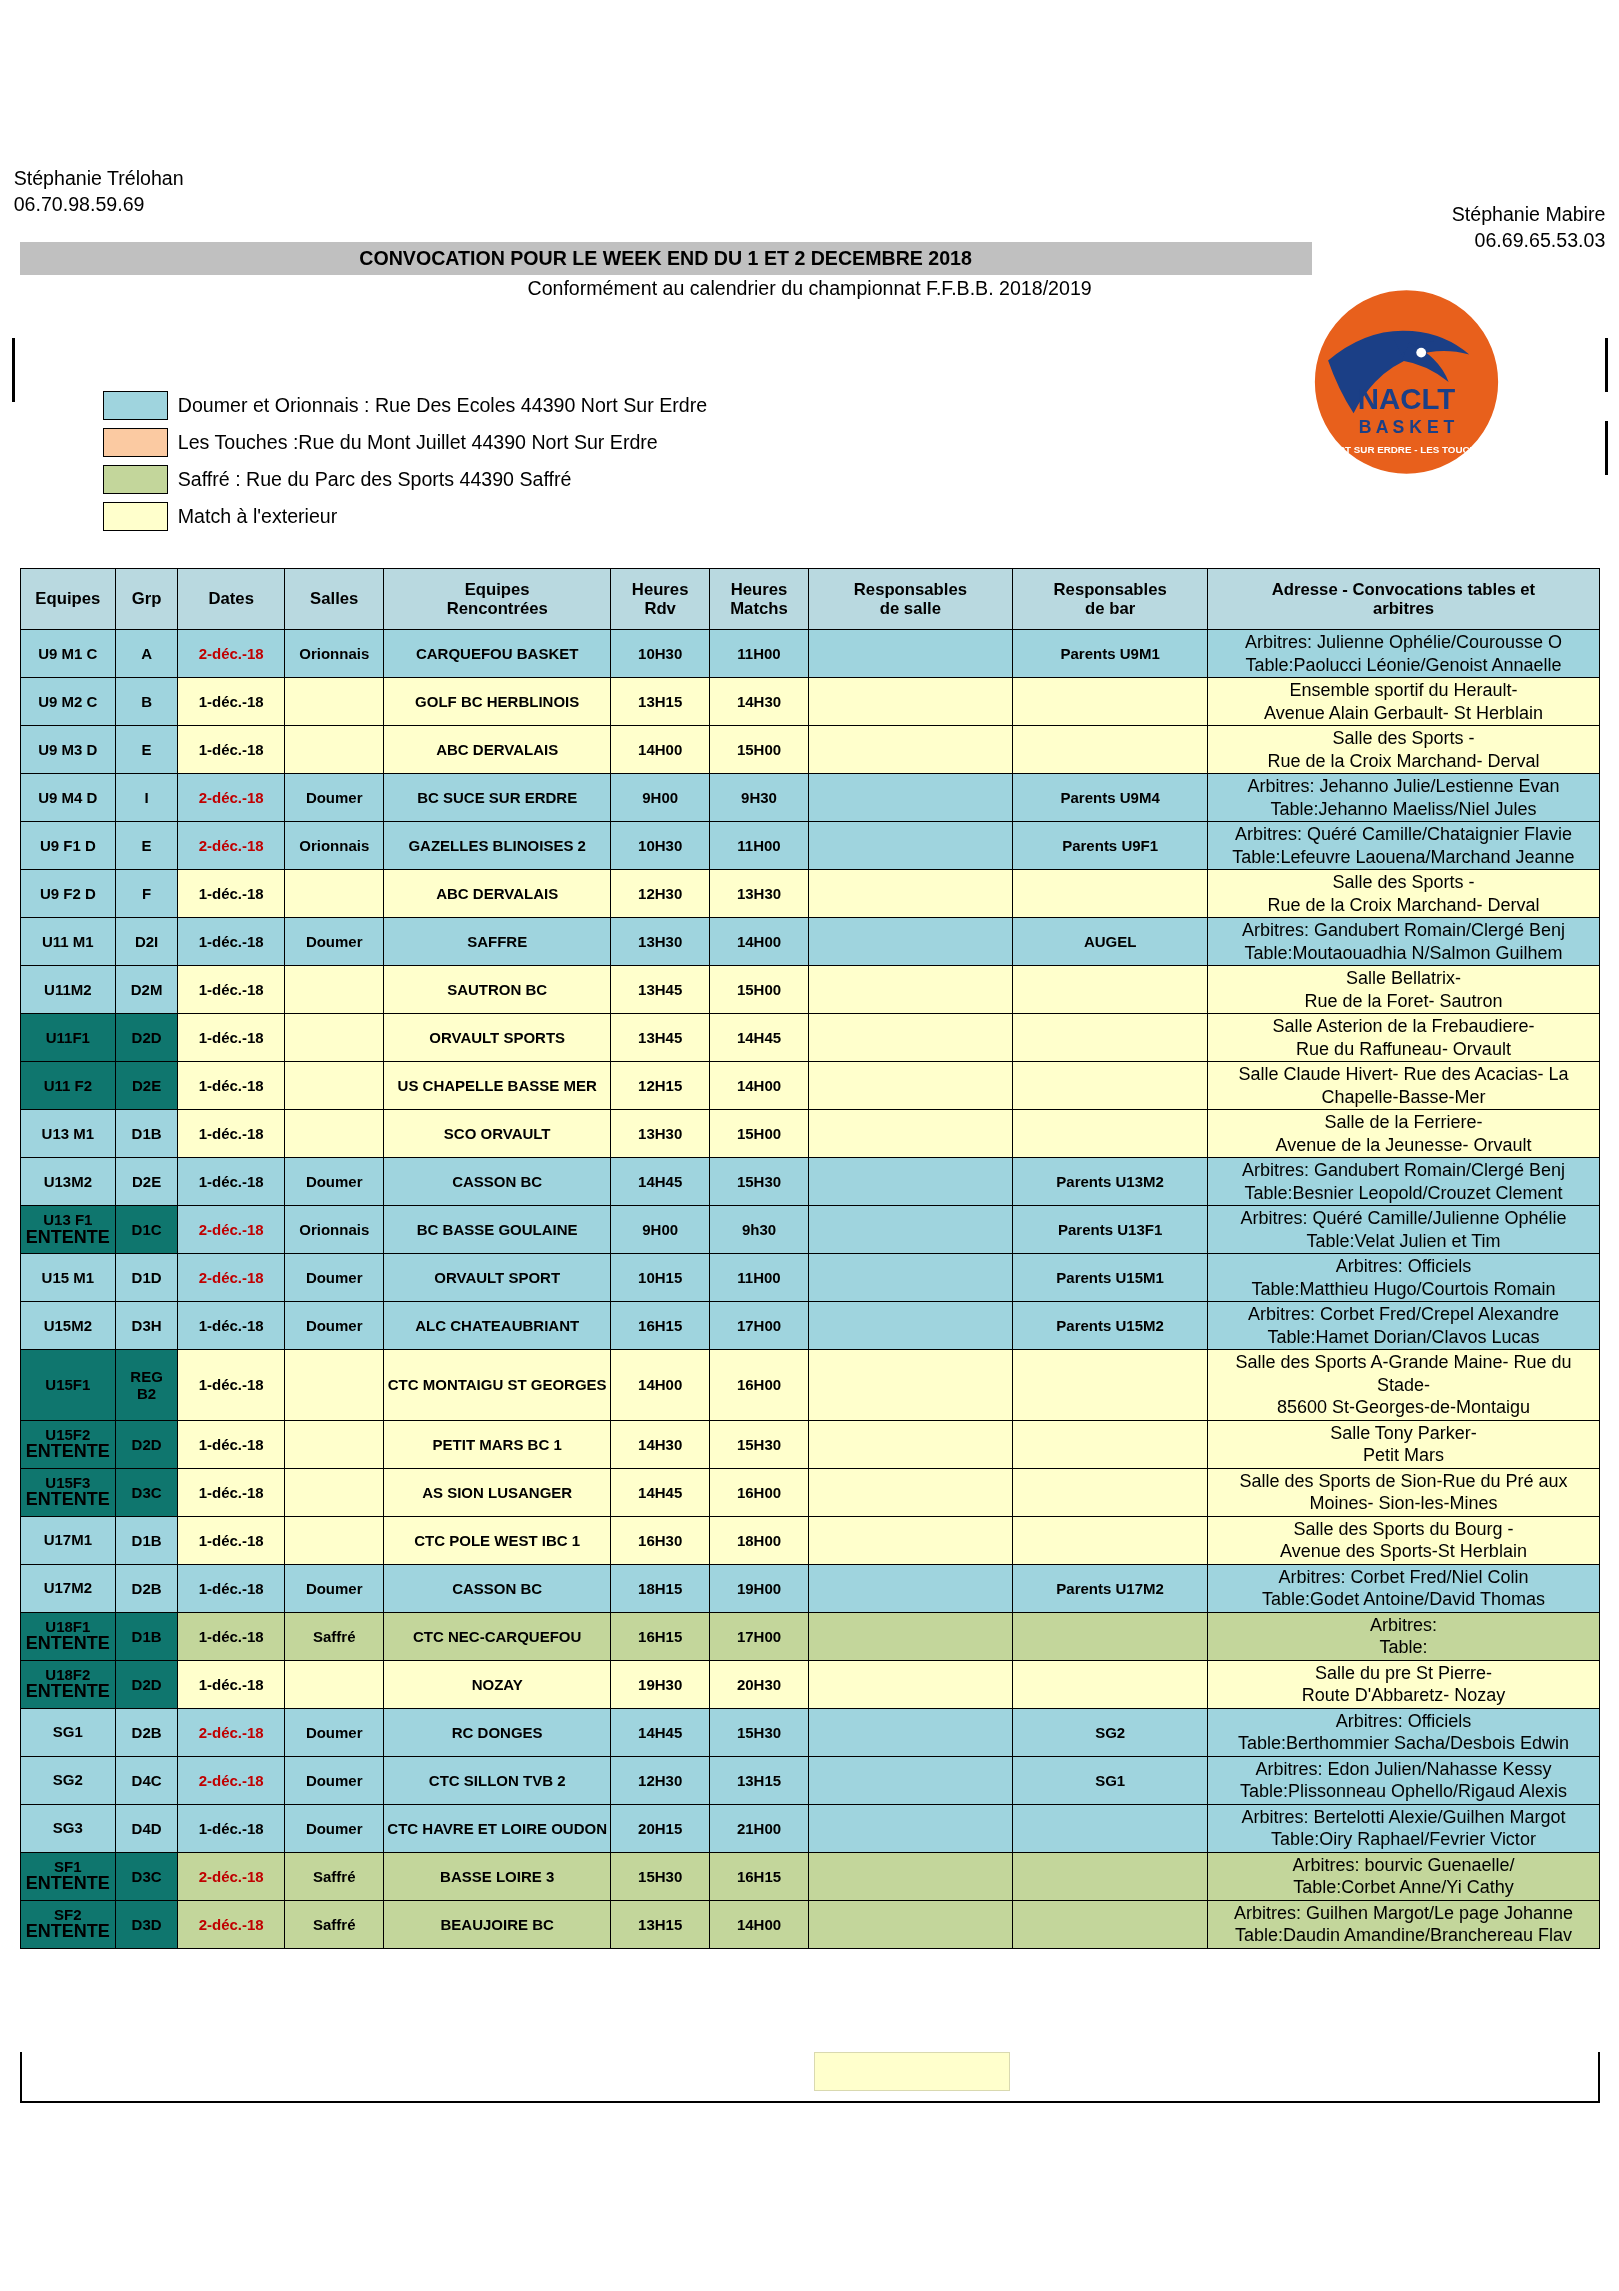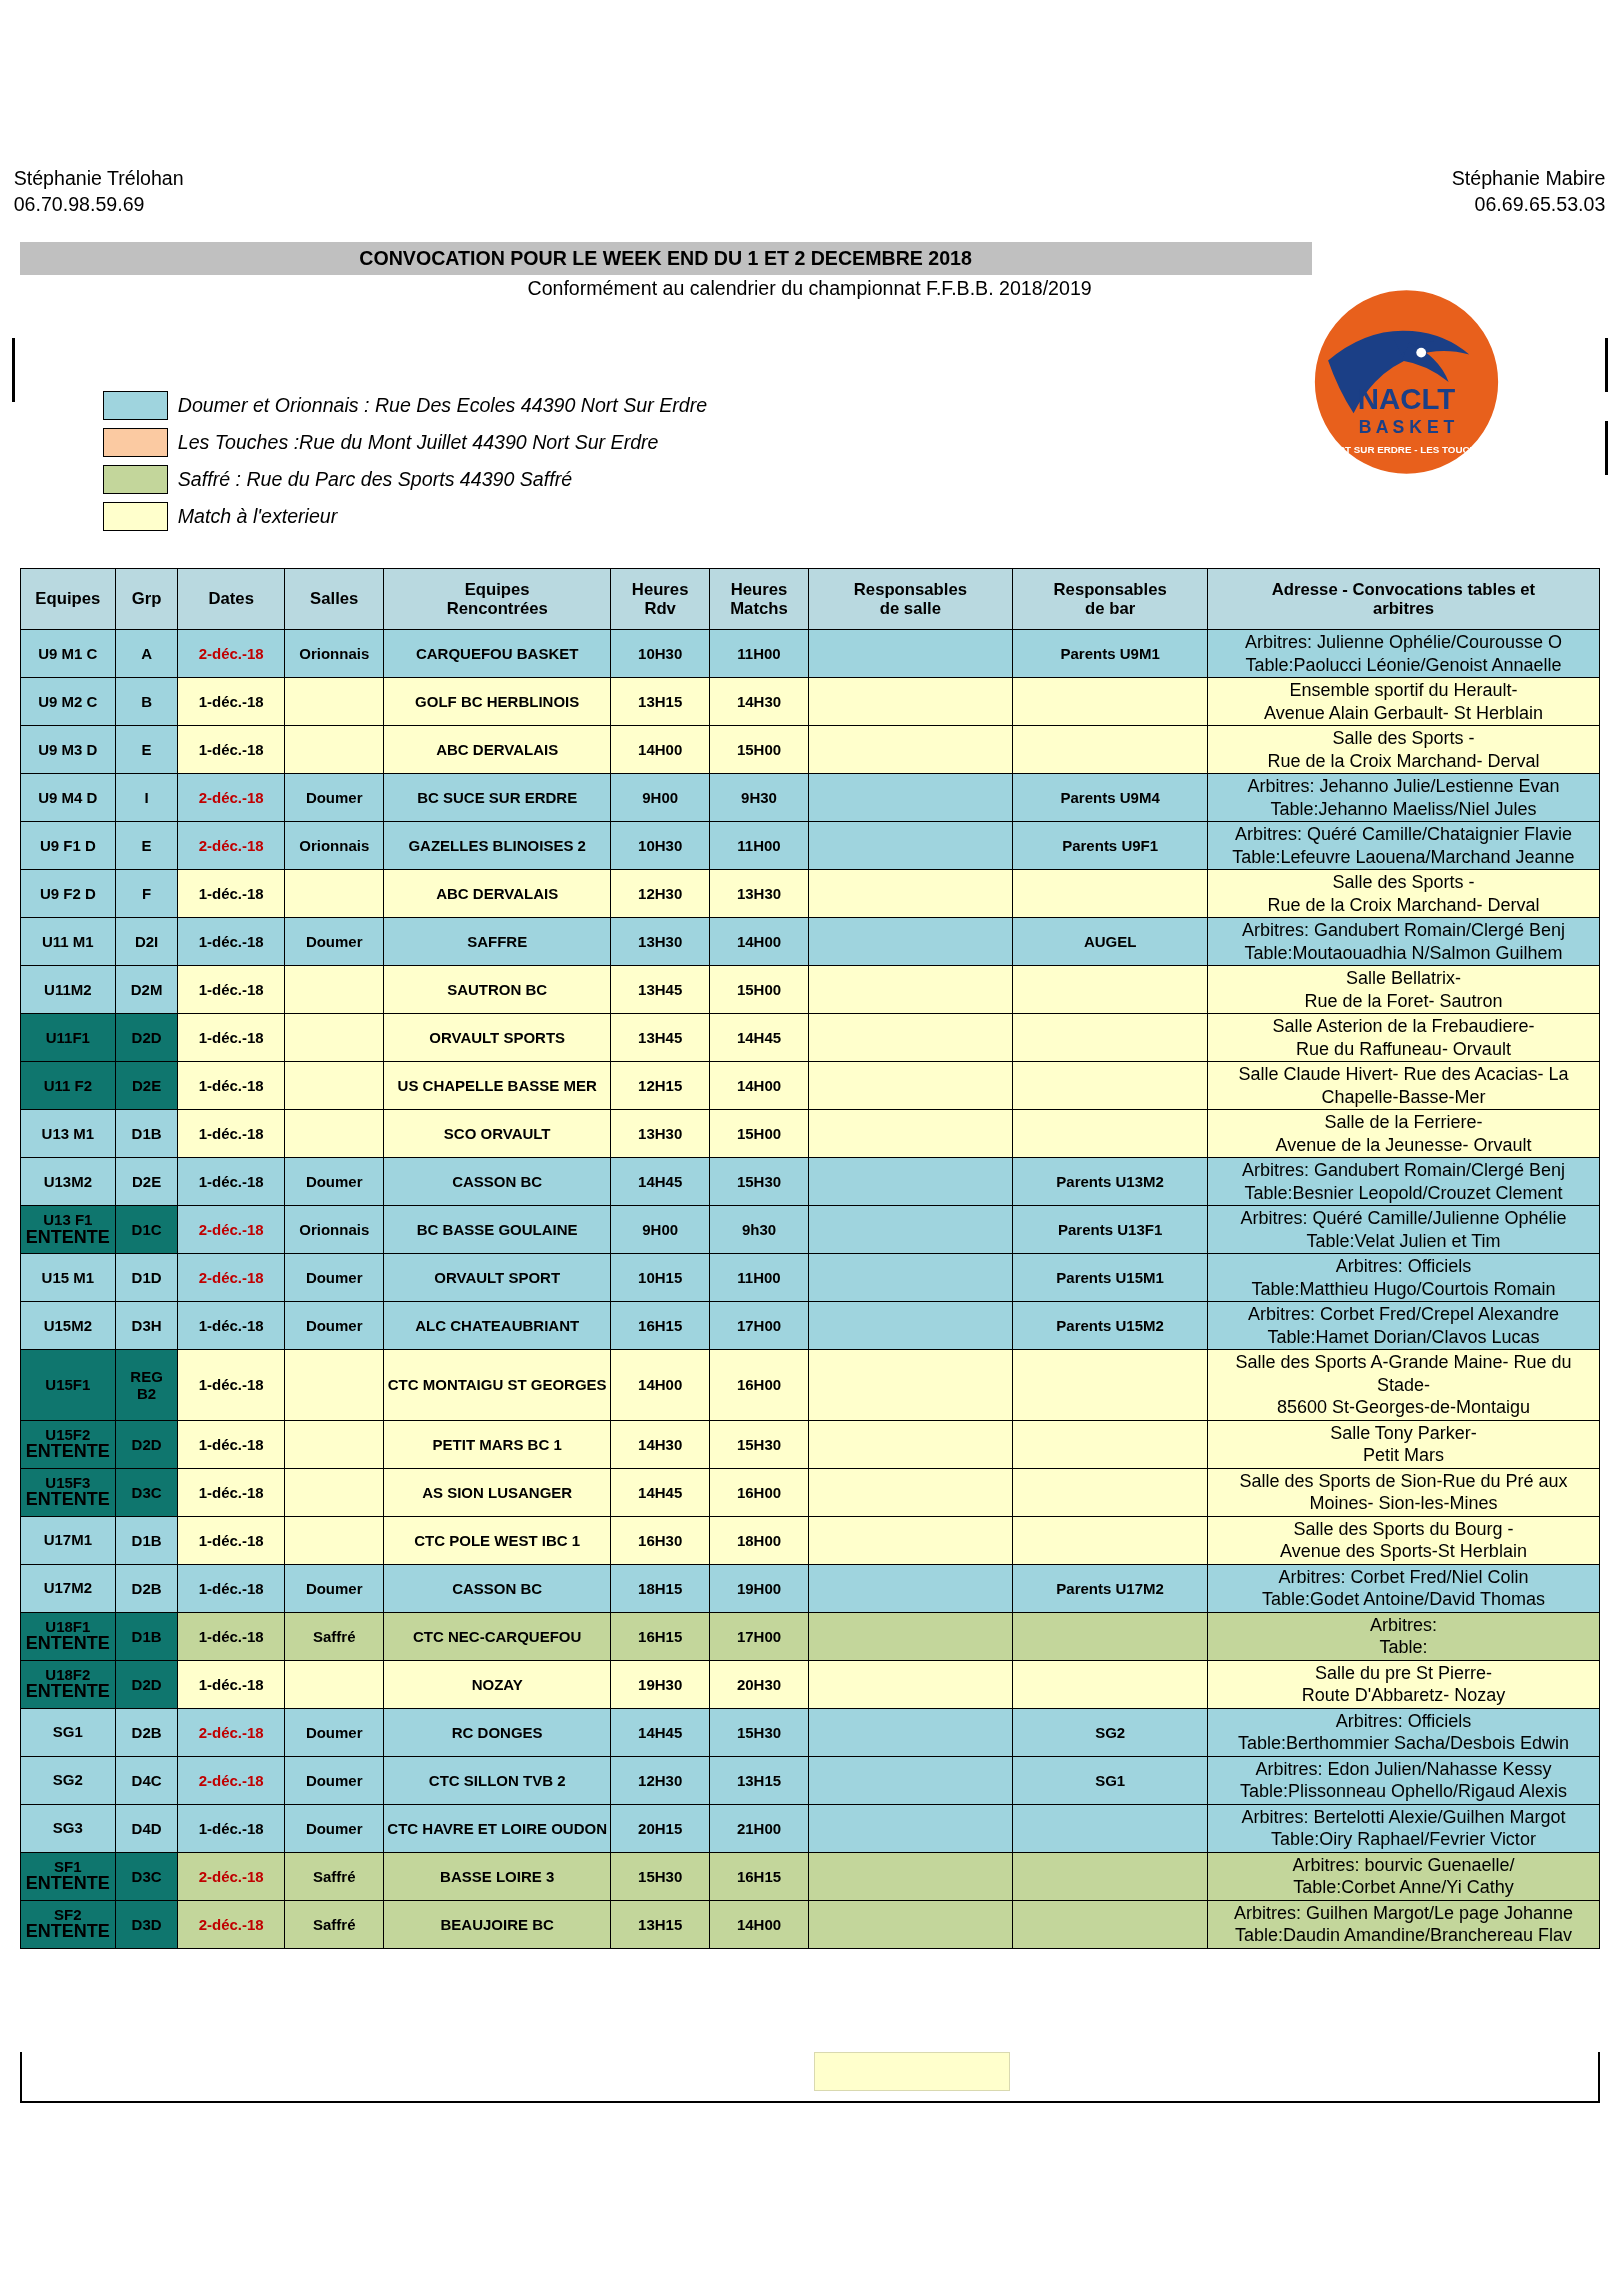--- a/index.html
+++ b/index.html
@@ -14,36 +14,36 @@
   .page { position:relative; width:1619px; height:2292px; padding:0; }
 
   
   .contacts {
     position:absolute; top:165px; left:0; width:1619px;
     display:flex; justify-content:space-between;
     padding:0 13.7px;
     font-size:19.6px;
   }
   .contacts .left, .contacts .right { line-height:1.35; }
-  .contacts .right { text-align:right; }
+  .contacts .right { text-align:right;margin-top:36px; }
 
   
   .title-band {
     position:absolute; top:242px; left:19.6px; width:1292px; height:33px;
     background:#c0c0c0;
     display:flex; align-items:center; justify-content:center;
     font-weight:bold; font-size:19.6px;
   }
   .subtitle {
     position:absolute; top:277px; left:19.6px; width:1580px;
     text-align:center; font-size:19.6px;
   }
 
   
-  .legend { position:absolute; top:387px; left:103px;font-style:italic; }
+  .legend { position:absolute; top:387px; left:103px; }
   .legend-row { display:flex; align-items:center; height:37px; }
   .legend-swatch {
     width:65px; height:29px; border:1px solid #000; margin-right:9.8px;
   }
   .legend-label { font-size:19.6px; }
 
   
   .logo {
     position:absolute; top:284px; left:1274px; width:265px; height:196px;
   }

